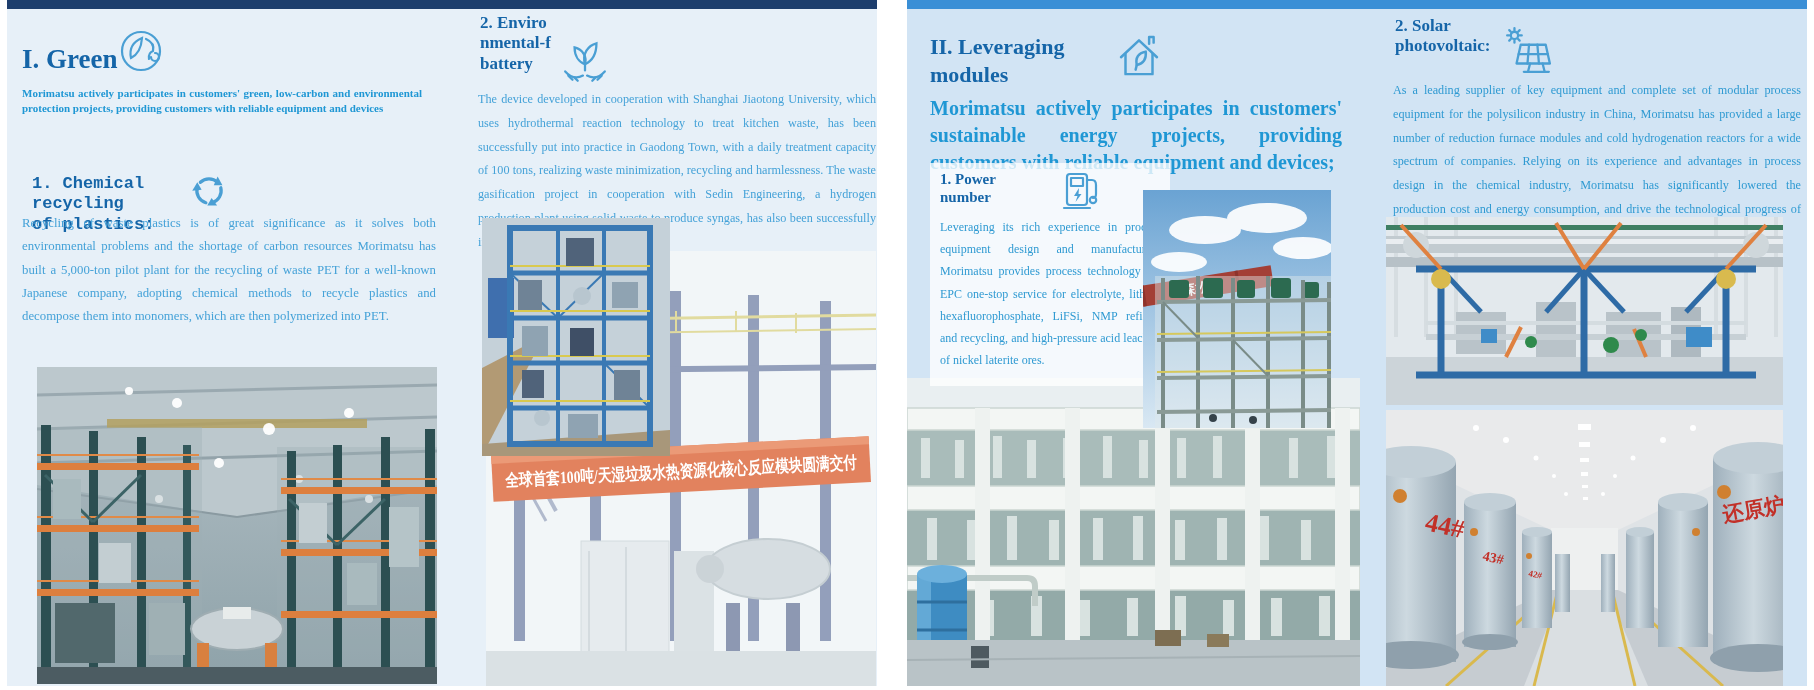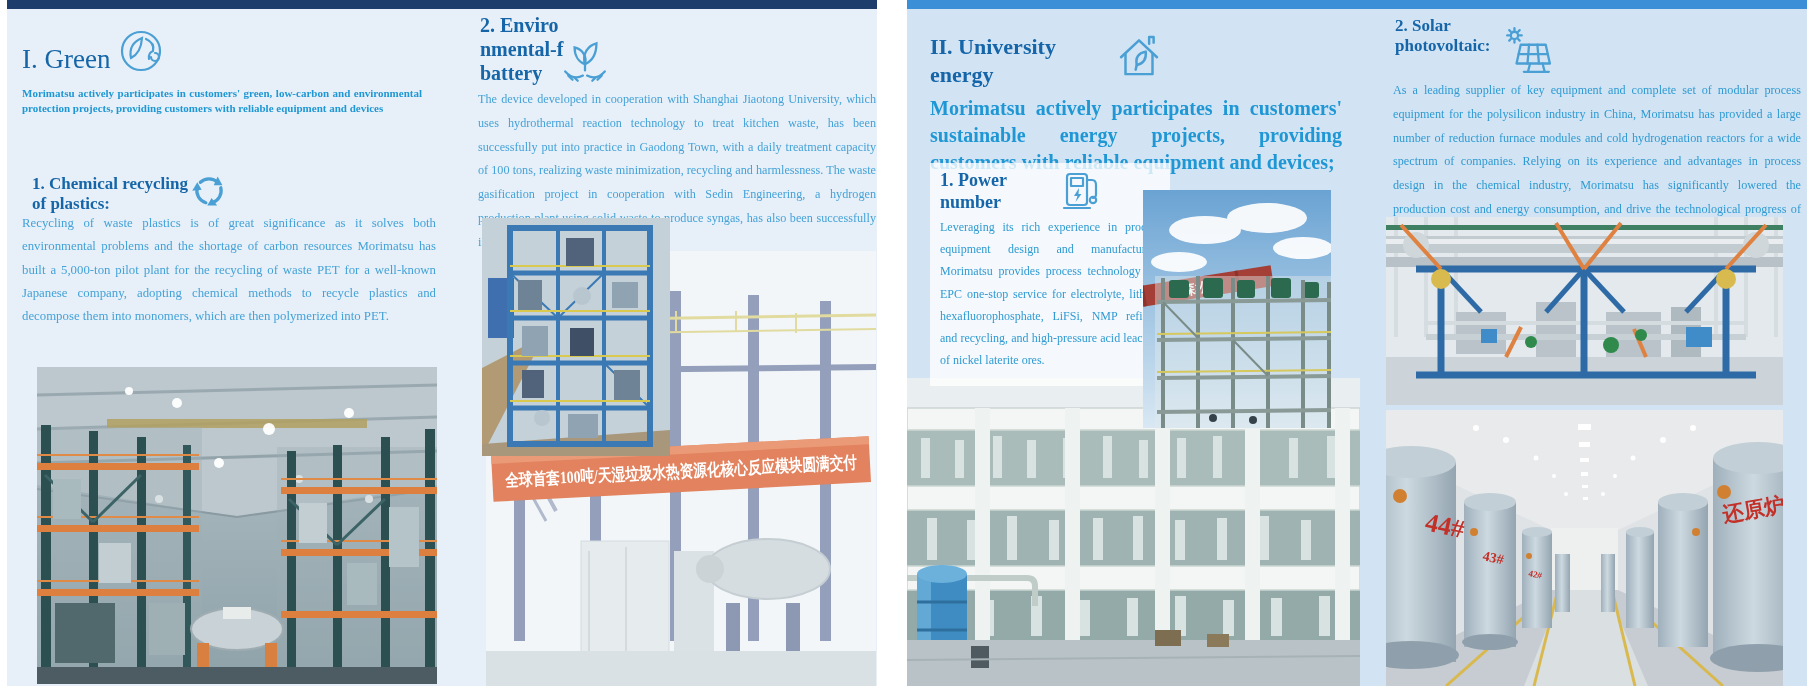--- a/index.html
+++ b/index.html
@@ -8,21 +8,21 @@
   .page{position:absolute;top:0;height:686px;}
   .page-body{position:absolute;left:0;right:0;top:9px;bottom:0;}
   #left-page{left:7px;width:870px;}
   #left-page .topbar{background:#1d3e6d;}
   #left-page .page-body{background:#e7f0f8;}
   #right-page{left:907px;width:900px;}
   #right-page .topbar{background:#3a8fd6;}
   #right-page .page-body{background:#d2e4f4;}
   .topbar{position:absolute;left:0;right:0;top:0;height:9px;}
   .abs{position:absolute;}
-  .h1{font-weight:normal;color:#1565a8;}
+  .h1{font-weight:bold;color:#1565a8;}
   .h2{font-weight:bold;color:#1565a8;line-height:1.2;}
   .intro{font-weight:bold;color:#1f97d4;text-align:justify;line-height:1.34;}
   .body-text{color:#45a2d8;text-align:justify;}
   .photo{position:absolute;overflow:hidden;}
   .photo svg{display:block;width:100%;height:100%;}
   .icon svg{display:block;width:100%;height:100%;}
 </style>
 </head>
 <body>
 
@@ -49,21 +49,21 @@
     <g transform="rotate(120 24 26)">
         <path d="M15,17 A13,13 0 0 1 33,17"></path>
         <polygon points="33,11 38,20 29,20" fill="#4a9fd4" stroke="none"></polygon>
       </g>
     <g transform="rotate(240 24 26)">
         <path d="M15,17 A13,13 0 0 1 33,17"></path>
         <polygon points="33,11 38,20 29,20" fill="#4a9fd4" stroke="none"></polygon>
       </g>
   </svg>
 </div>
-<div class="abs h2" style="left:32px;top:174px;font-size:17px;width:160px;">
+<div class="abs h2" style="left:32px;top:174px;font-size:17px;width:160px;font-family:Liberation Mono, monospace;">
   <div>1. Chemical  recycling</div>
   <div>of plastics:</div>
 </div>
 <div class="abs body-text" style="left:22px;top:212px;width:414px;font-size:12.8px;line-height:1.82;">Recycling of waste plastics is of great significance as it solves both environmental problems and the shortage of carbon resources Morimatsu has built a 5,000-ton pilot plant for the recycling of waste PET for a well-known Japanese company, adopting chemical methods to recycle plastics and decompose them into monomers, which are then polymerized into PET.</div>
 
 <div class="photo" style="left:37px;top:367px;width:400px;height:317px;">
   <svg viewBox="0 0 400 317" preserveAspectRatio="none">
     <defs>
       <linearGradient id="p1c" x1="0" y1="0" x2="0" y2="1">
         <stop offset="0" stop-color="#b3c0c6"></stop>
@@ -128,21 +128,21 @@
     </g>
 
     <ellipse cx="200" cy="262" rx="46" ry="21" fill="#c9d2d6" stroke="#9fadb2" stroke-width="2"></ellipse>
     <rect x="160" y="276" width="12" height="26" fill="#d8803f"></rect>
     <rect x="228" y="276" width="12" height="26" fill="#d8803f"></rect>
     <rect x="186" y="240" width="28" height="12" fill="#e8eceb"></rect>
     <rect x="0" y="300" width="400" height="17" fill="#4c5c62"></rect>
   </svg>
 </div>
 
-<div class="abs h2" style="left:480px;top:13px;font-size:20px;">
+<div class="abs h2" style="left:480px;top:13px;font-size:17px;">
   <div>2. Enviro</div>
   <div>nmental-f</div>
   <div>battery</div>
 </div>
 <div class="abs icon" style="left:560px;top:36px;width:50px;height:50px;">
   <svg viewBox="0 0 48 48" fill="none" stroke="#4a9fd4" stroke-width="2.2" stroke-linecap="round">
     <path d="M24,27 C21,17 27,9 35,7 C35,17 31,24 24,27 Z"></path>
     <path d="M24,27 C26,20 22,13 14,11 C14,19 18,25 24,27 Z"></path>
     <line x1="24" y1="27" x2="24" y2="33"></line>
     <path d="M5,34 q8,9 17,4"></path>
@@ -230,22 +230,22 @@
     </g>
   </svg>
 </div>
 
 <div class="page" id="right-page">
   <div class="topbar"></div>
   <div class="page-body"></div>
 </div>
 
 <div class="abs h2" style="left:930px;top:33px;font-size:22px;line-height:1.25;">
-  <div>II. University</div>
-  <div>energy</div>
+  <div>II. Leveraging</div>
+  <div>modules</div>
 </div>
 <div class="abs icon" style="left:1112px;top:28px;width:54px;height:54px;">
   <svg viewBox="0 0 48 48" fill="none" stroke="#4a9fd4" stroke-width="2.2" stroke-linecap="round" stroke-linejoin="round">
     <path d="M8,26 L24,11 L40,26"></path>
     <path d="M12,23 V41 H36 V23"></path>
     <path d="M33,14 V8 h4 v5"></path>
     <path d="M22,33 Q20,23 30,21 Q31,31 22,33 Z"></path>
     <line x1="22" y1="33" x2="21" y2="37"></line>
   </svg>
 </div>
@@ -315,21 +315,21 @@
     </g>
     <rect x="0" y="262" width="453" height="46" fill="#b9c3c7"></rect>
     <rect x="248" y="252" width="26" height="16" fill="#7d6e52"></rect>
     <rect x="300" y="256" width="22" height="13" fill="#8a7a5a"></rect>
     <rect x="64" y="268" width="18" height="22" fill="#4e5a60"></rect>
     <line x1="0" y1="282" x2="453" y2="278" stroke="#a7b2b6" stroke-width="2"></line>
   </svg>
 </div>
 
 <div class="abs" style="left:930px;top:163px;width:240px;height:223px;background:rgba(255,255,255,0.78);"></div>
-<div class="abs h2" style="left:940px;top:170px;font-size:18px;">
+<div class="abs h2" style="left:940px;top:170px;font-size:15px;">
   <div>1. Power</div>
   <div>number</div>
 </div>
 <div class="abs icon" style="left:1058px;top:167px;width:48px;height:48px;">
   <svg viewBox="0 0 48 48" fill="none" stroke="#4a9fd4" stroke-width="2.2" stroke-linecap="round" stroke-linejoin="round">
     <rect x="9" y="7" width="20" height="31" rx="3"></rect>
     <rect x="13" y="11" width="12" height="8"></rect>
     <polygon points="21,21 16,29 19.5,29 17.5,35 23.5,27 20.5,27" fill="#4a9fd4" stroke="none"></polygon>
     <line x1="6" y1="41" x2="32" y2="41"></line>
     <path d="M29,13 h5 q4,0 4,5 v9 q0,4 -3,4"></path>

